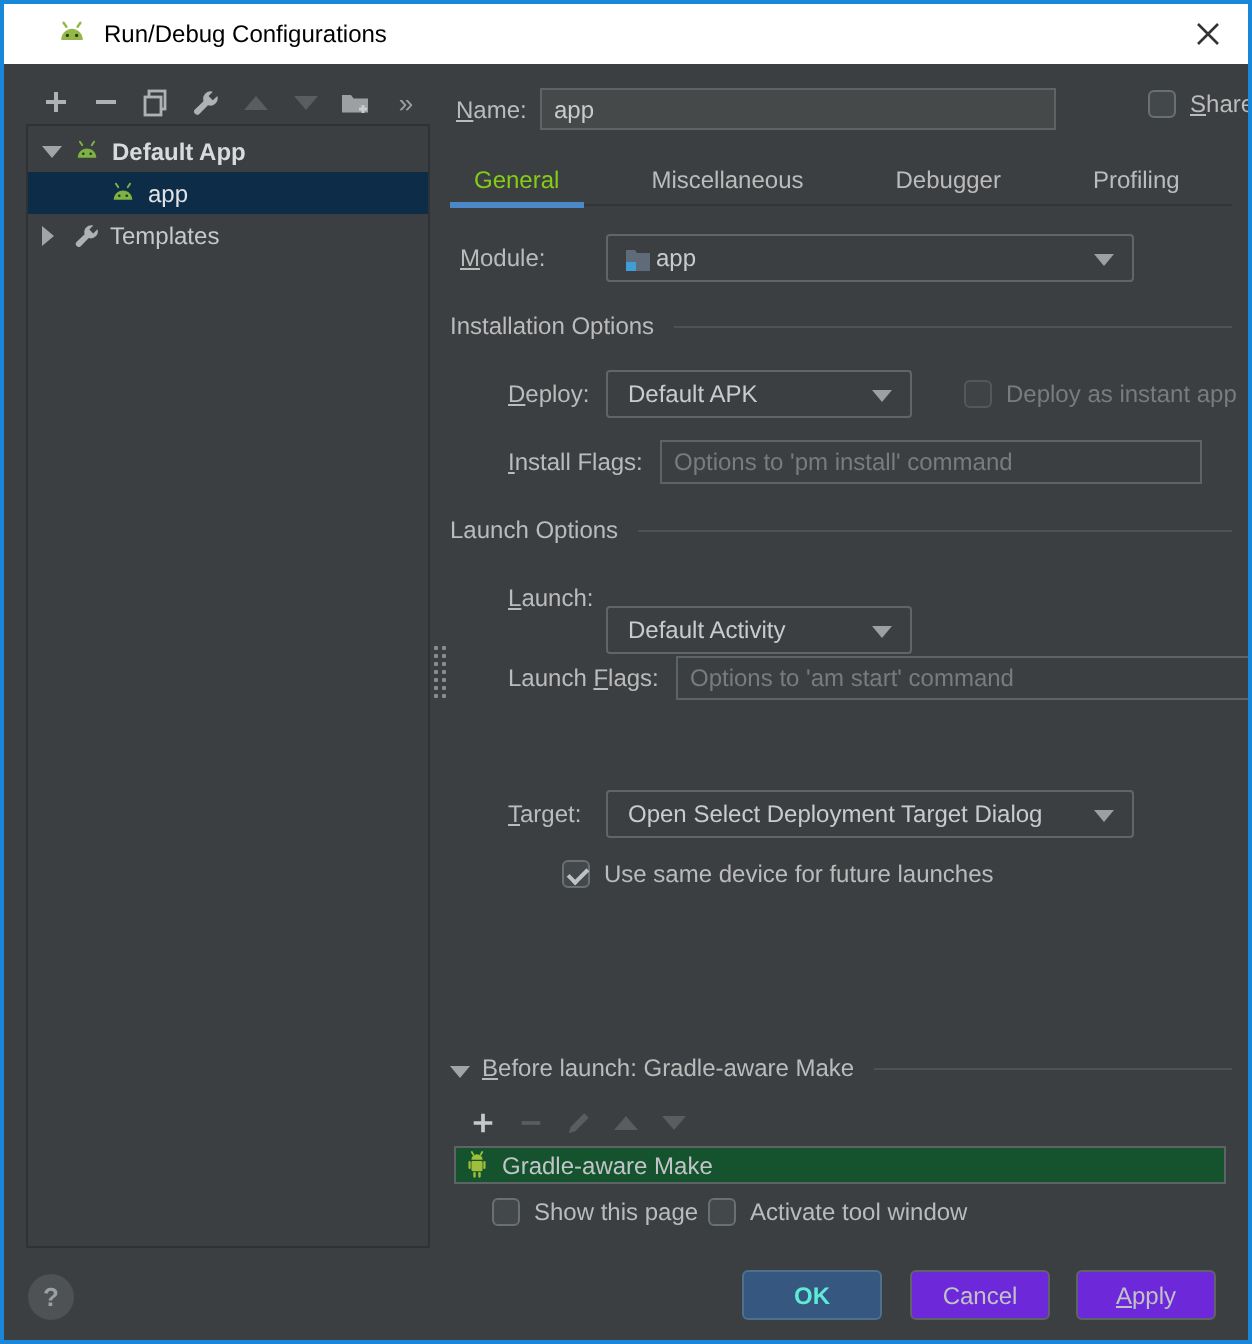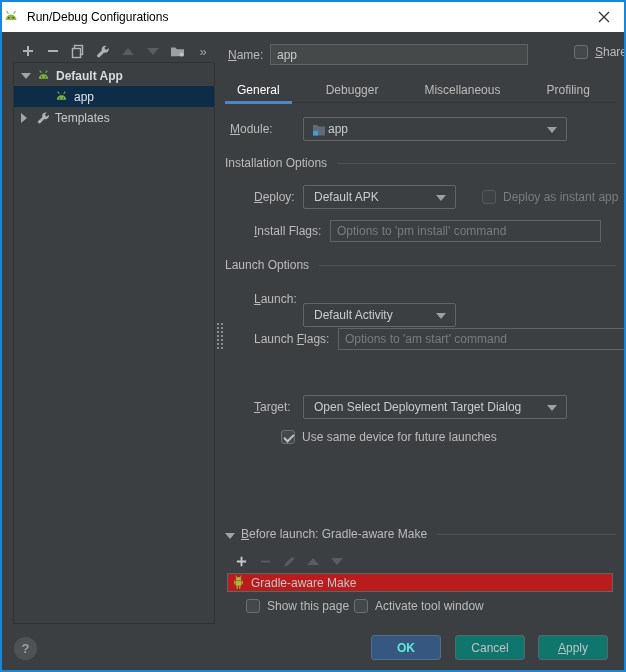--- a/index.html
+++ b/index.html
@@ -1,21 +1,21 @@
 <!DOCTYPE html>
 <html><head>
 <meta charset="utf-8">
 <style>
   * { margin:0; padding:0; box-sizing:border-box; }
   html,body { background:#222; }
   body { font-family:"Liberation Sans", sans-serif; font-size:12px; }
   .window { position:relative; width:626px; height:672px; border:2px solid #1886d9; background:#3c3f41; overflow:hidden; }
 
   
-  .titlebar { height:30px; background:#ffffff; display:flex; align-items:center; padding-left:1px; }
+  .titlebar { height:30px; background:#ffffff; display:flex; align-items:center; padding-left:26px; }
   .titlebar .ttl { color:#000; margin-left:8px; font-size:12px; }
   .close-btn { position:absolute; top:0; right:0; width:40px; height:30px; display:flex; align-items:center; justify-content:center; cursor:pointer; }
 
   .body { position:relative; width:622px; height:638px; background:#3c3f41; color:#bbbbbb; }
 
   
   .tree-toolbar { position:absolute; left:13px; top:7px; width:200px; height:24px; display:flex; align-items:center; }
   .tbi { width:25px; height:20px; display:flex; align-items:center; justify-content:center; cursor:pointer; }
   .tbi.overflow { margin-left:5px; width:16px; color:#9da0a2; font-size:13px; }
   .tree-box { position:absolute; left:11px; top:30px; width:202px; height:562px; border:1px solid #2f3234; background:#3c3f41; }
@@ -49,39 +49,39 @@
   .cb.disabled .box { border-color:#54585a; background:#3f4345; }
   .cb.disabled .cblabel { color:#787c7e; }
 
   .section { position:absolute; left:223px; right:8px; display:flex; align-items:center; }
   .section .stitle { color:#bbbbbb; white-space:nowrap; }
   .section .sline { flex:1; height:1px; background:#515151; margin-left:10px; }
 
   
   .tabs { position:absolute; left:223px; top:48px; width:391px; height:23px; display:flex; border-bottom:1px solid #313537; }
   .tab { padding:3px 12px 0 12px; margin-right:22px; color:#bbbbbb; cursor:pointer; position:relative; }
-  .tab.active { color:#ffffff; }
+  .tab.active { color:#84cc16; }
   .tab.active::after { content:""; position:absolute; left:0; right:0; bottom:-2px; height:3px; background:#4a88c7; }
 
   
   .tri-up { width:0; height:0; border-left:6px solid transparent; border-right:6px solid transparent; border-bottom:7px solid #9ea1a3; }
   .tri-down { width:0; height:0; border-left:6px solid transparent; border-right:6px solid transparent; border-top:7px solid #9ea1a3; }
   .tri-up.dis, .tri-down.dis { border-bottom-color:#595d5f; border-top-color:#595d5f; }
   .exp-open { width:0; height:0; border-left:5px solid transparent; border-right:5px solid transparent; border-top:6px solid #a2a5a7; }
   .exp-closed { width:0; height:0; border-top:5px solid transparent; border-bottom:5px solid transparent; border-left:6px solid #a2a5a7; }
 
   
   .bl-toolbar { position:absolute; left:227px; top:519px; display:flex; align-items:center; }
   .bl-toolbar .tbi { width:24px; }
-  .bl-list { position:absolute; left:225px; top:541px; right:11px; height:19px; background:#b91c1c; border:1px solid #5e6366; display:flex; align-items:center; }
+  .bl-list { position:absolute; left:225px; top:541px; right:11px; height:19px; background:#14532d; border:1px solid #5e6366; display:flex; align-items:center; }
   .bl-list .tlabel { margin-left:6px; color:#c2c5c7; }
 
   
   .help-circle { position:absolute; left:12px; top:605px; width:23px; height:23px; border-radius:50%; background:#4e5254; color:#9aa0a3; display:flex; align-items:center; justify-content:center; font-weight:bold; font-size:13px; cursor:pointer; }
-  .btn { position:absolute; top:603px; width:70px; height:25px; border-radius:3px; border:1px solid #5e6366; background:#0f766e; color:#c0c3c5; display:flex; align-items:center; justify-content:center; cursor:pointer; font-size:12px; }
+  .btn { position:absolute; top:603px; width:70px; height:25px; border-radius:3px; border:1px solid #5e6366; background:#6d28d9; color:#c0c3c5; display:flex; align-items:center; justify-content:center; cursor:pointer; font-size:12px; }
   .btn.primary { background:#365880; border-color:#4c708d; color:#5eead4; font-weight:bold; }
 
   svg { display:block; }
 </style>
 </head>
 <body>
 
 <div class="window">
 
   <div class="titlebar">
@@ -192,22 +192,22 @@
 
     <span class="lbl" style="left:226px; top:16px;"><u>N</u>ame:</span>
     <input class="tfield" style="left: 268px; top: 12px; width: 258px; height: 21px;" value="app">
     <span class="cb" style="position:absolute; left:561px; top:13px;">
       <span class="box"></span>
         <span class="cblabel"><u>S</u>hare</span>
     </span>
 
     <div class="tabs">
       <div class="tab active" style="margin-left:0">General</div>
+      <div class="tab">Miscellaneous</div>
       <div class="tab">Debugger</div>
-      <div class="tab">Miscellaneous</div>
       <div class="tab">Profiling</div>
     </div>
 
     <span class="lbl" style="left:228px; top:90px;"><u>M</u>odule:</span>
     <div class="combo" style="left:301px; top:85px; width:264px;">
       <span>
         <svg width="14" height="13" viewBox="0 0 14 13">
           <path d="M1 2h4.5l1 1.5H13v9H1z" fill="#5f6b78"></path>
           <rect x="1" y="8" width="5" height="4.5" fill="#3f9fd5"></rect>
         </svg>

